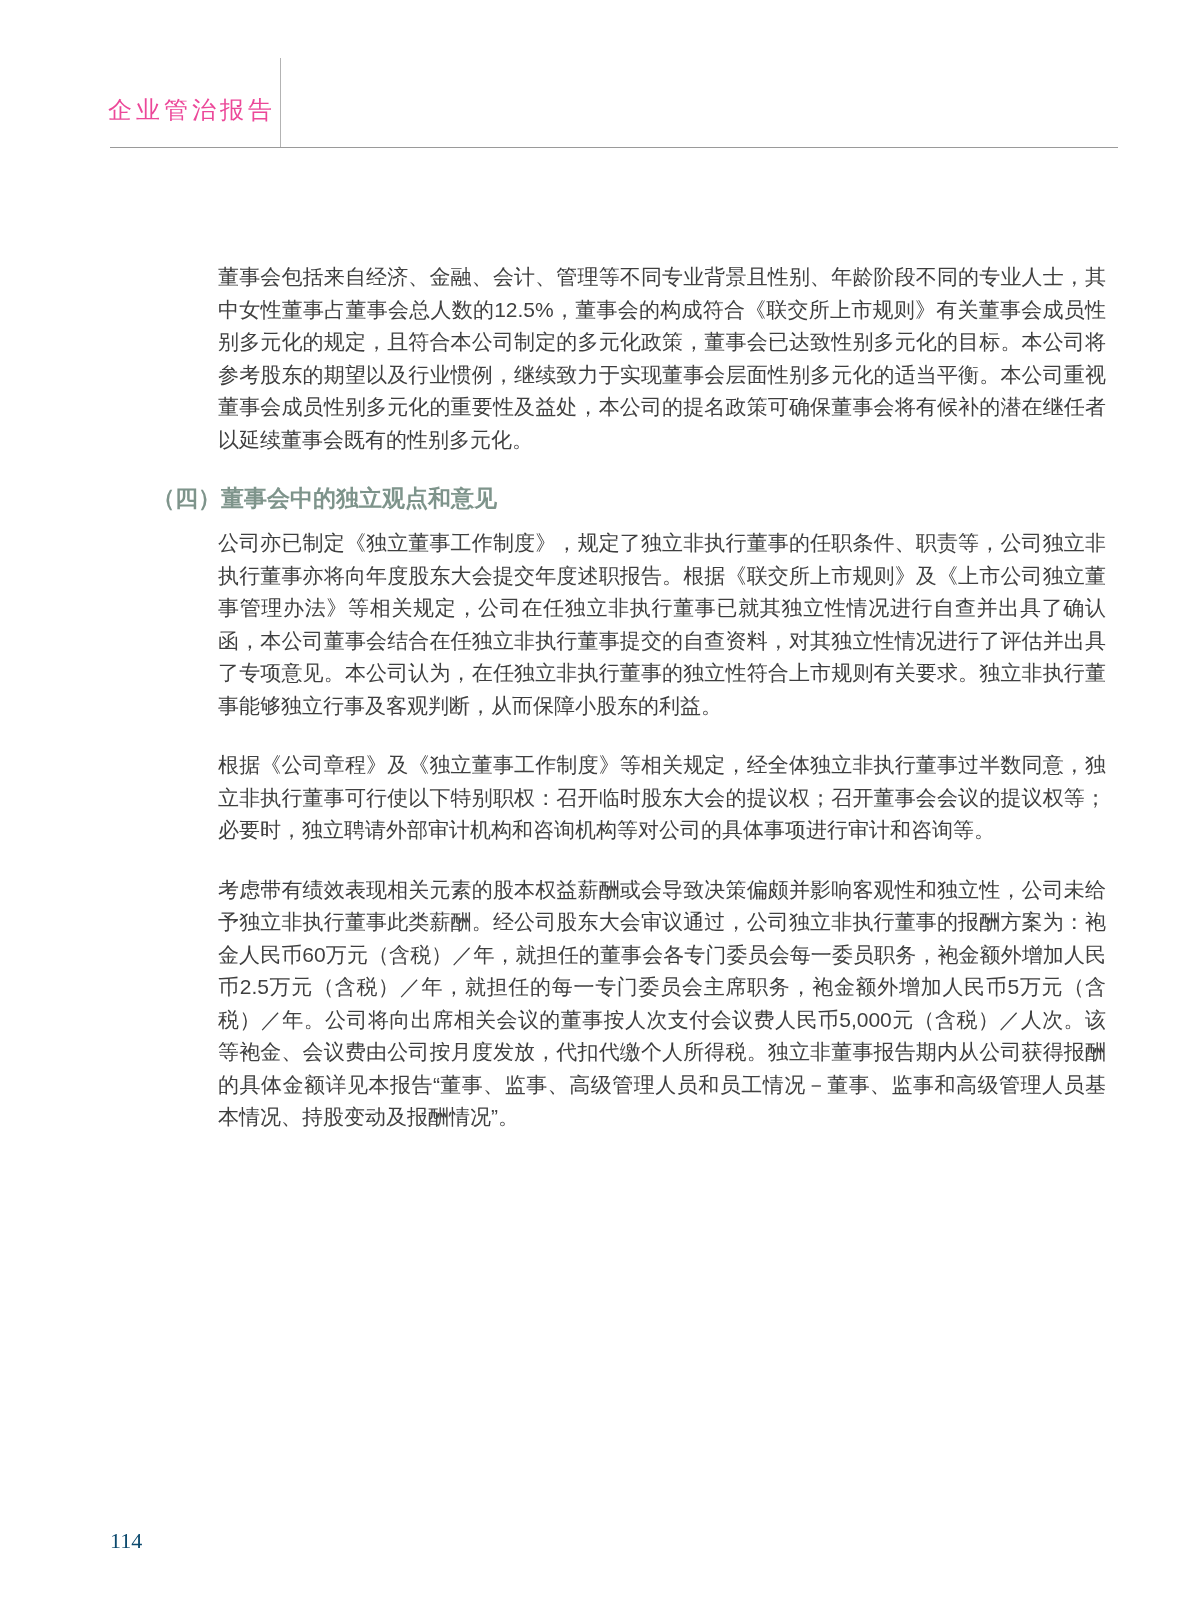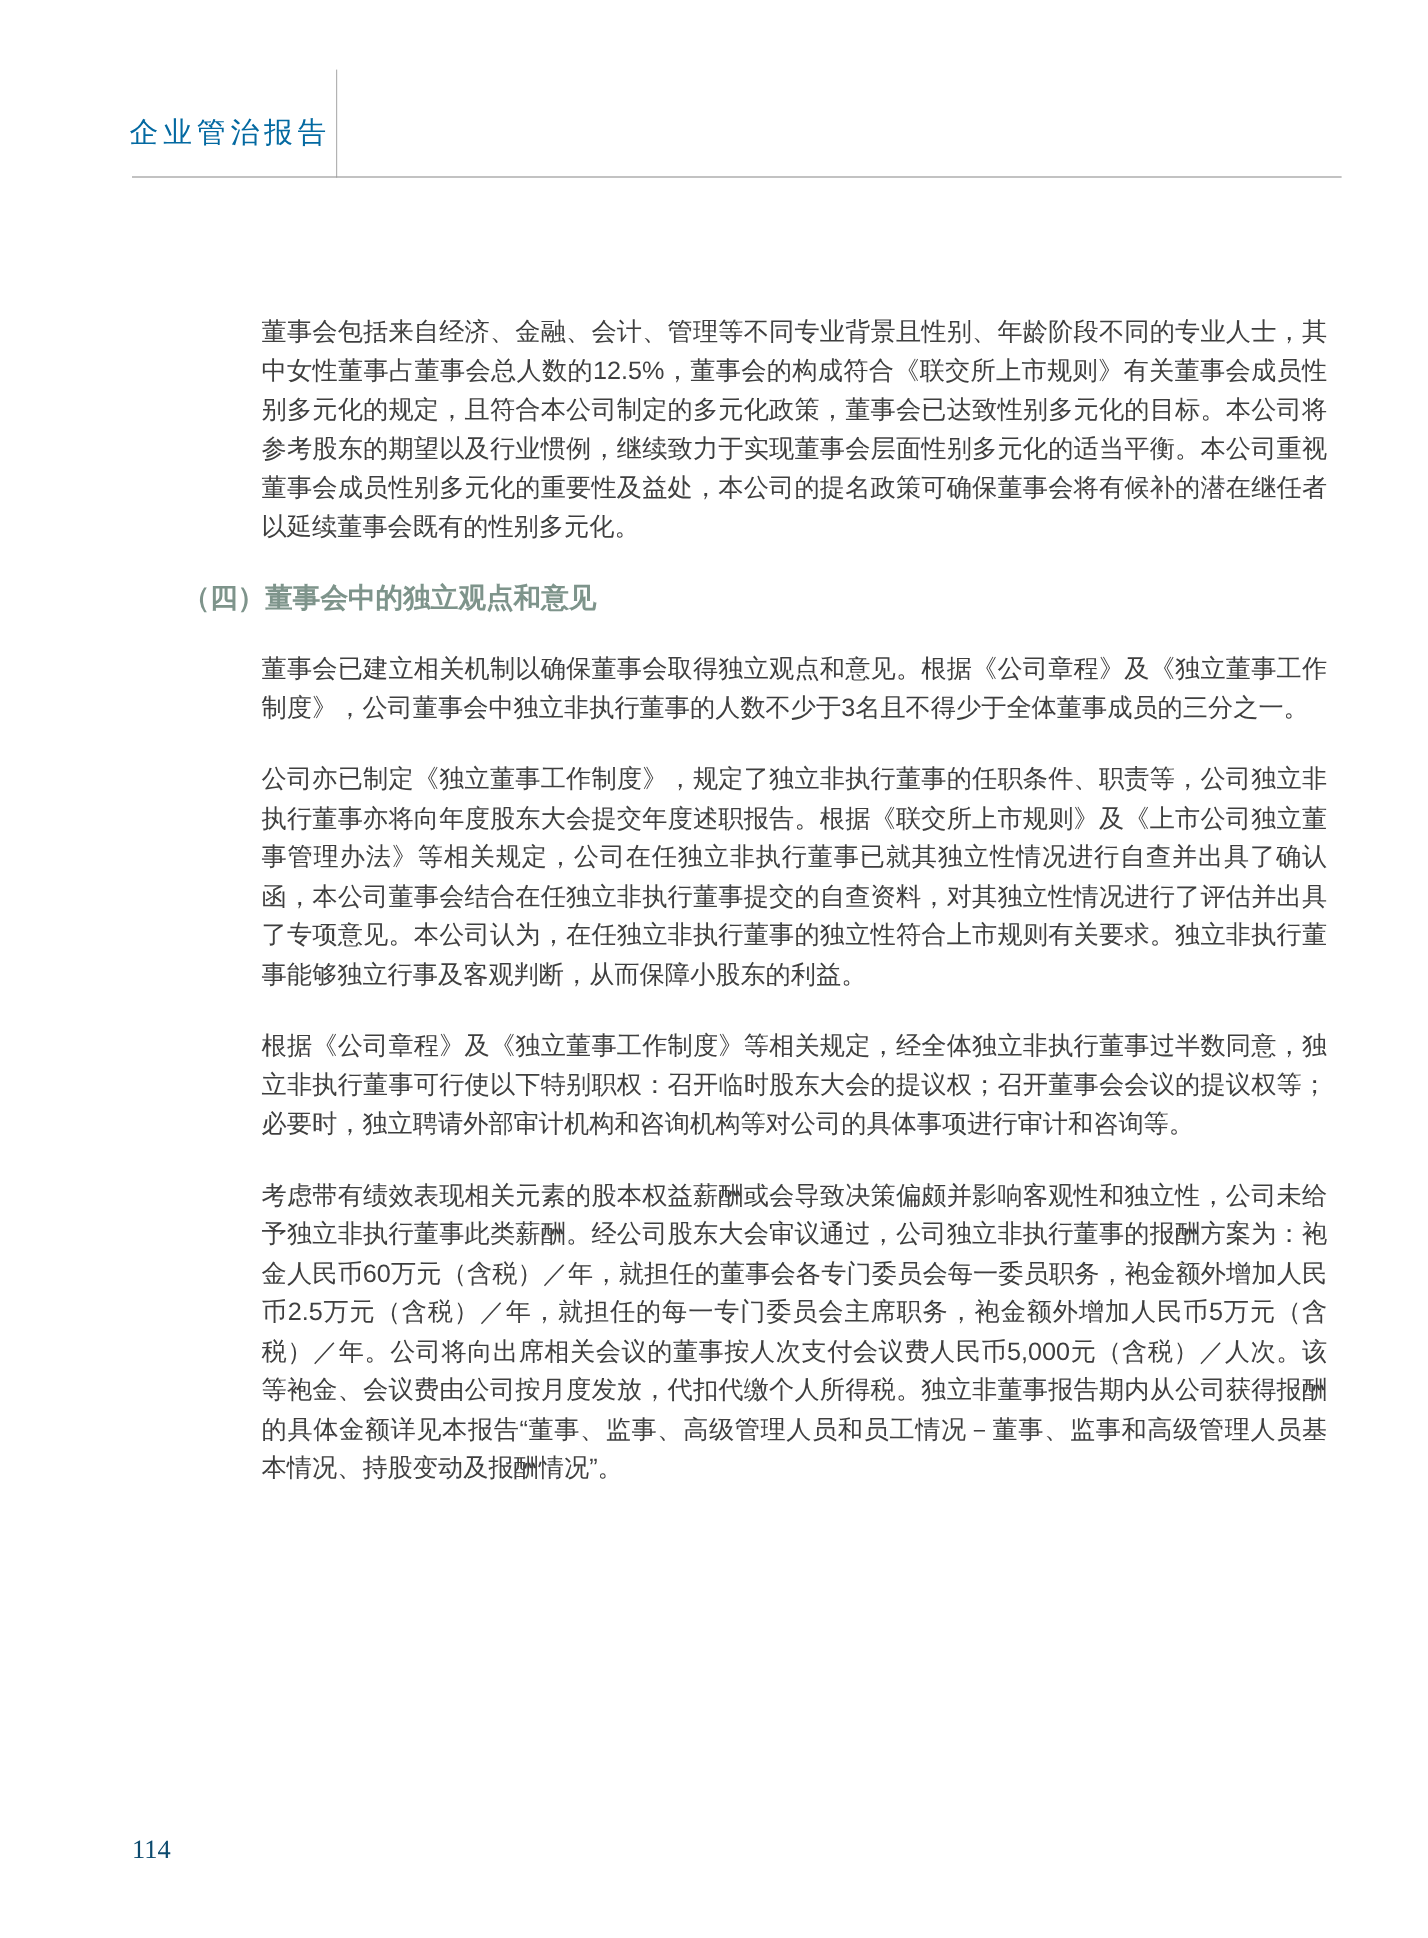--- a/index.html
+++ b/index.html
@@ -12,21 +12,21 @@
     font-family: "Liberation Sans", sans-serif;
   }
 
   
   .header-title {
     position: absolute;
     left: 108px;
     top: 94px;
     font-size: 24px;
     letter-spacing: 4px;
-    color: #0369a1;
+    color: #ec4899;
     white-space: nowrap;
   }
   .v-rule {
     position: absolute;
     left: 280px;
     top: 58px;
     width: 1px;
     height: 90px;
     background: #b3b3b3;
   }
@@ -48,21 +48,21 @@
   }
   .content p {
     margin: 0 0 27px 66px;
     width: 888px;
     font-size: 21px;
     line-height: 32.5px;
     color: #3f3f3f;
     text-align: justify;
   }
   .section-heading {
-    margin: 25px 0 29px 0;
+    margin: 25px 0 14px 0;
     font-size: 23px;
     line-height: 30px;
     font-weight: bold;
     color: #7e948b;
   }
 
   
   .page-number {
     position: absolute;
     left: 110px;
@@ -82,21 +82,20 @@
   <div class="v-rule"></div>
 
   <div class="h-rule"></div>
 
   <main class="content">
 
     <p>董事会包括来自经济、金融、会计、管理等不同专业背景且性别、年龄阶段不同的专业人士，其中女性董事占董事会总人数的12.5%，董事会的构成符合《联交所上市规则》有关董事会成员性别多元化的规定，且符合本公司制定的多元化政策，董事会已达致性别多元化的目标。本公司将参考股东的期望以及行业惯例，继续致力于实现董事会层面性别多元化的适当平衡。本公司重视董事会成员性别多元化的重要性及益处，本公司的提名政策可确保董事会将有候补的潜在继任者以延续董事会既有的性别多元化。</p>
 
     <h2 class="section-heading">（四）董事会中的独立观点和意见</h2>
 
-    <p>董事会已建立相关机制以确保董事会取得独立观点和意见。根据《公司章程》及《独立董事工作制度》，公司董事会中独立非执行董事的人数不少于3名且不得少于全体董事成员的三分之一。</p>
 
     <p>公司亦已制定《独立董事工作制度》，规定了独立非执行董事的任职条件、职责等，公司独立非执行董事亦将向年度股东大会提交年度述职报告。根据《联交所上市规则》及《上市公司独立董事管理办法》等相关规定，公司在任独立非执行董事已就其独立性情况进行自查并出具了确认函，本公司董事会结合在任独立非执行董事提交的自查资料，对其独立性情况进行了评估并出具了专项意见。本公司认为，在任独立非执行董事的独立性符合上市规则有关要求。独立非执行董事能够独立行事及客观判断，从而保障小股东的利益。</p>
 
     <p>根据《公司章程》及《独立董事工作制度》等相关规定，经全体独立非执行董事过半数同意，独立非执行董事可行使以下特别职权：召开临时股东大会的提议权；召开董事会会议的提议权等；必要时，独立聘请外部审计机构和咨询机构等对公司的具体事项进行审计和咨询等。</p>
 
 
     <p>考虑带有绩效表现相关元素的股本权益薪酬或会导致决策偏颇并影响客观性和独立性，公司未给予独立非执行董事此类薪酬。经公司股东大会审议通过，公司独立非执行董事的报酬方案为：袍金人民币60万元（含税）／年，就担任的董事会各专门委员会每一委员职务，袍金额外增加人民币2.5万元（含税）／年，就担任的每一专门委员会主席职务，袍金额外增加人民币5万元（含税）／年。公司将向出席相关会议的董事按人次支付会议费人民币5,000元（含税）／人次。该等袍金、会议费由公司按月度发放，代扣代缴个人所得税。独立非董事报告期内从公司获得报酬的具体金额详见本报告“董事、监事、高级管理人员和员工情况－董事、监事和高级管理人员基本情况、持股变动及报酬情况”。</p>
 
   </main>
 

